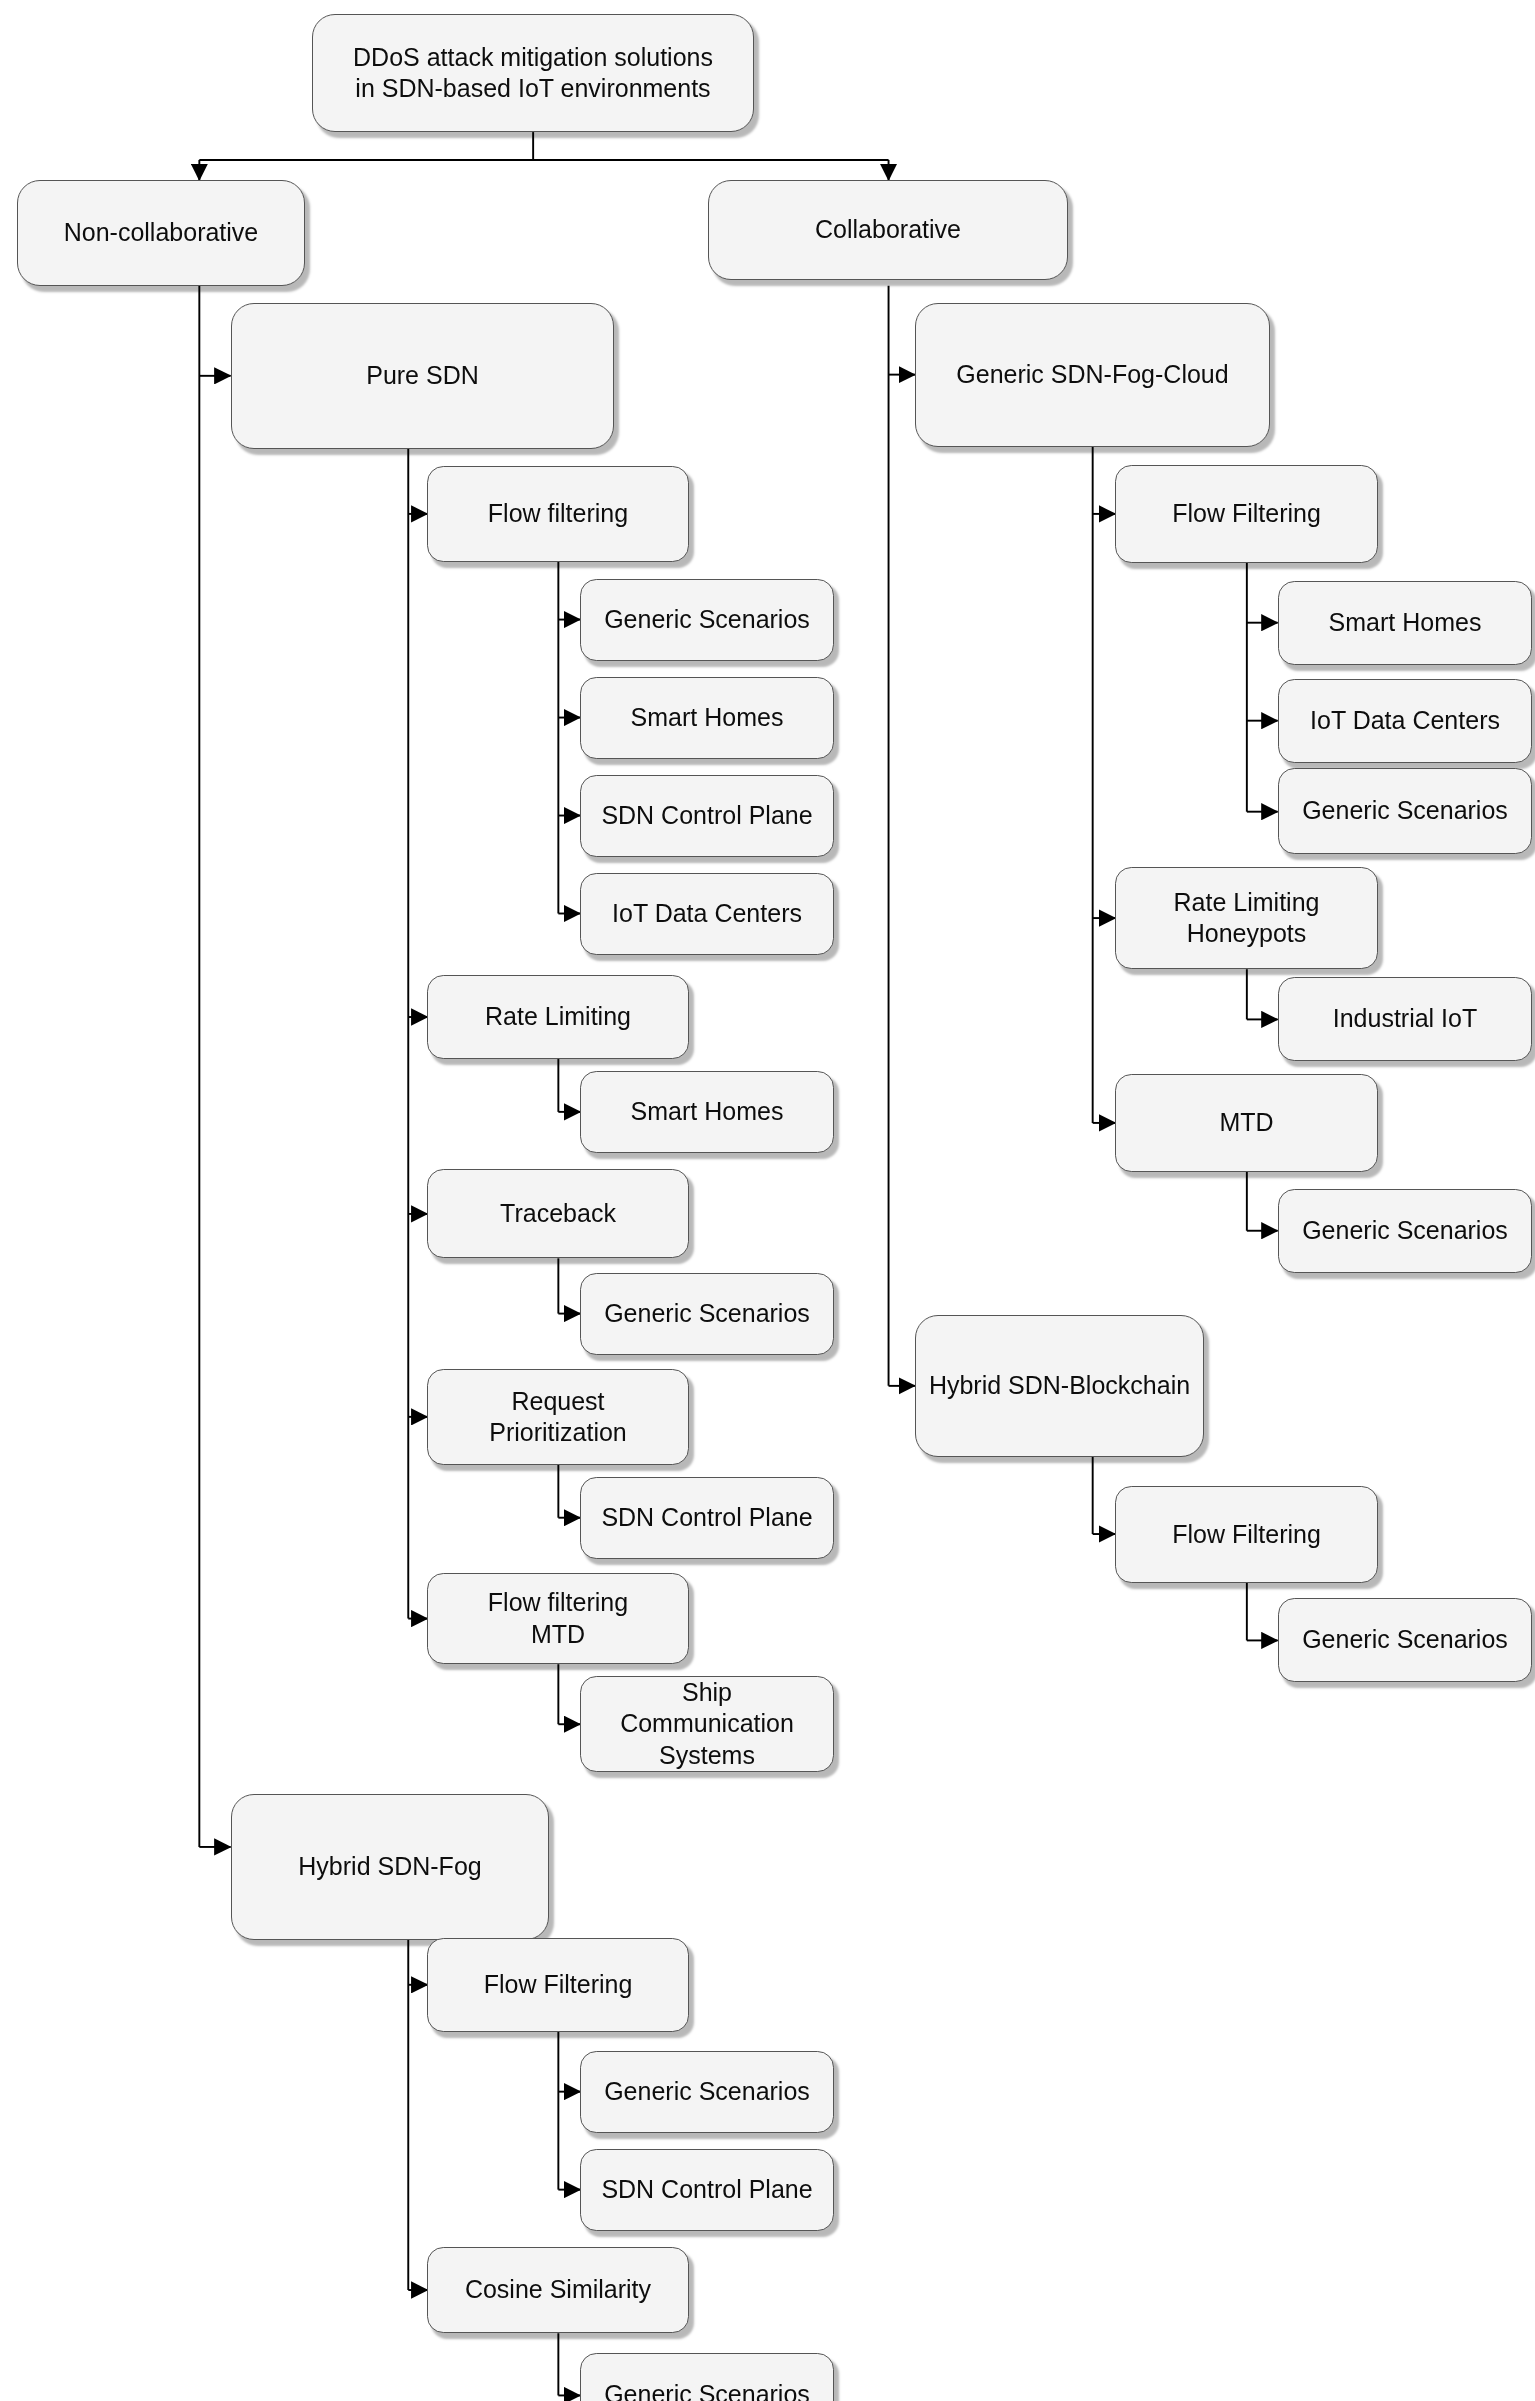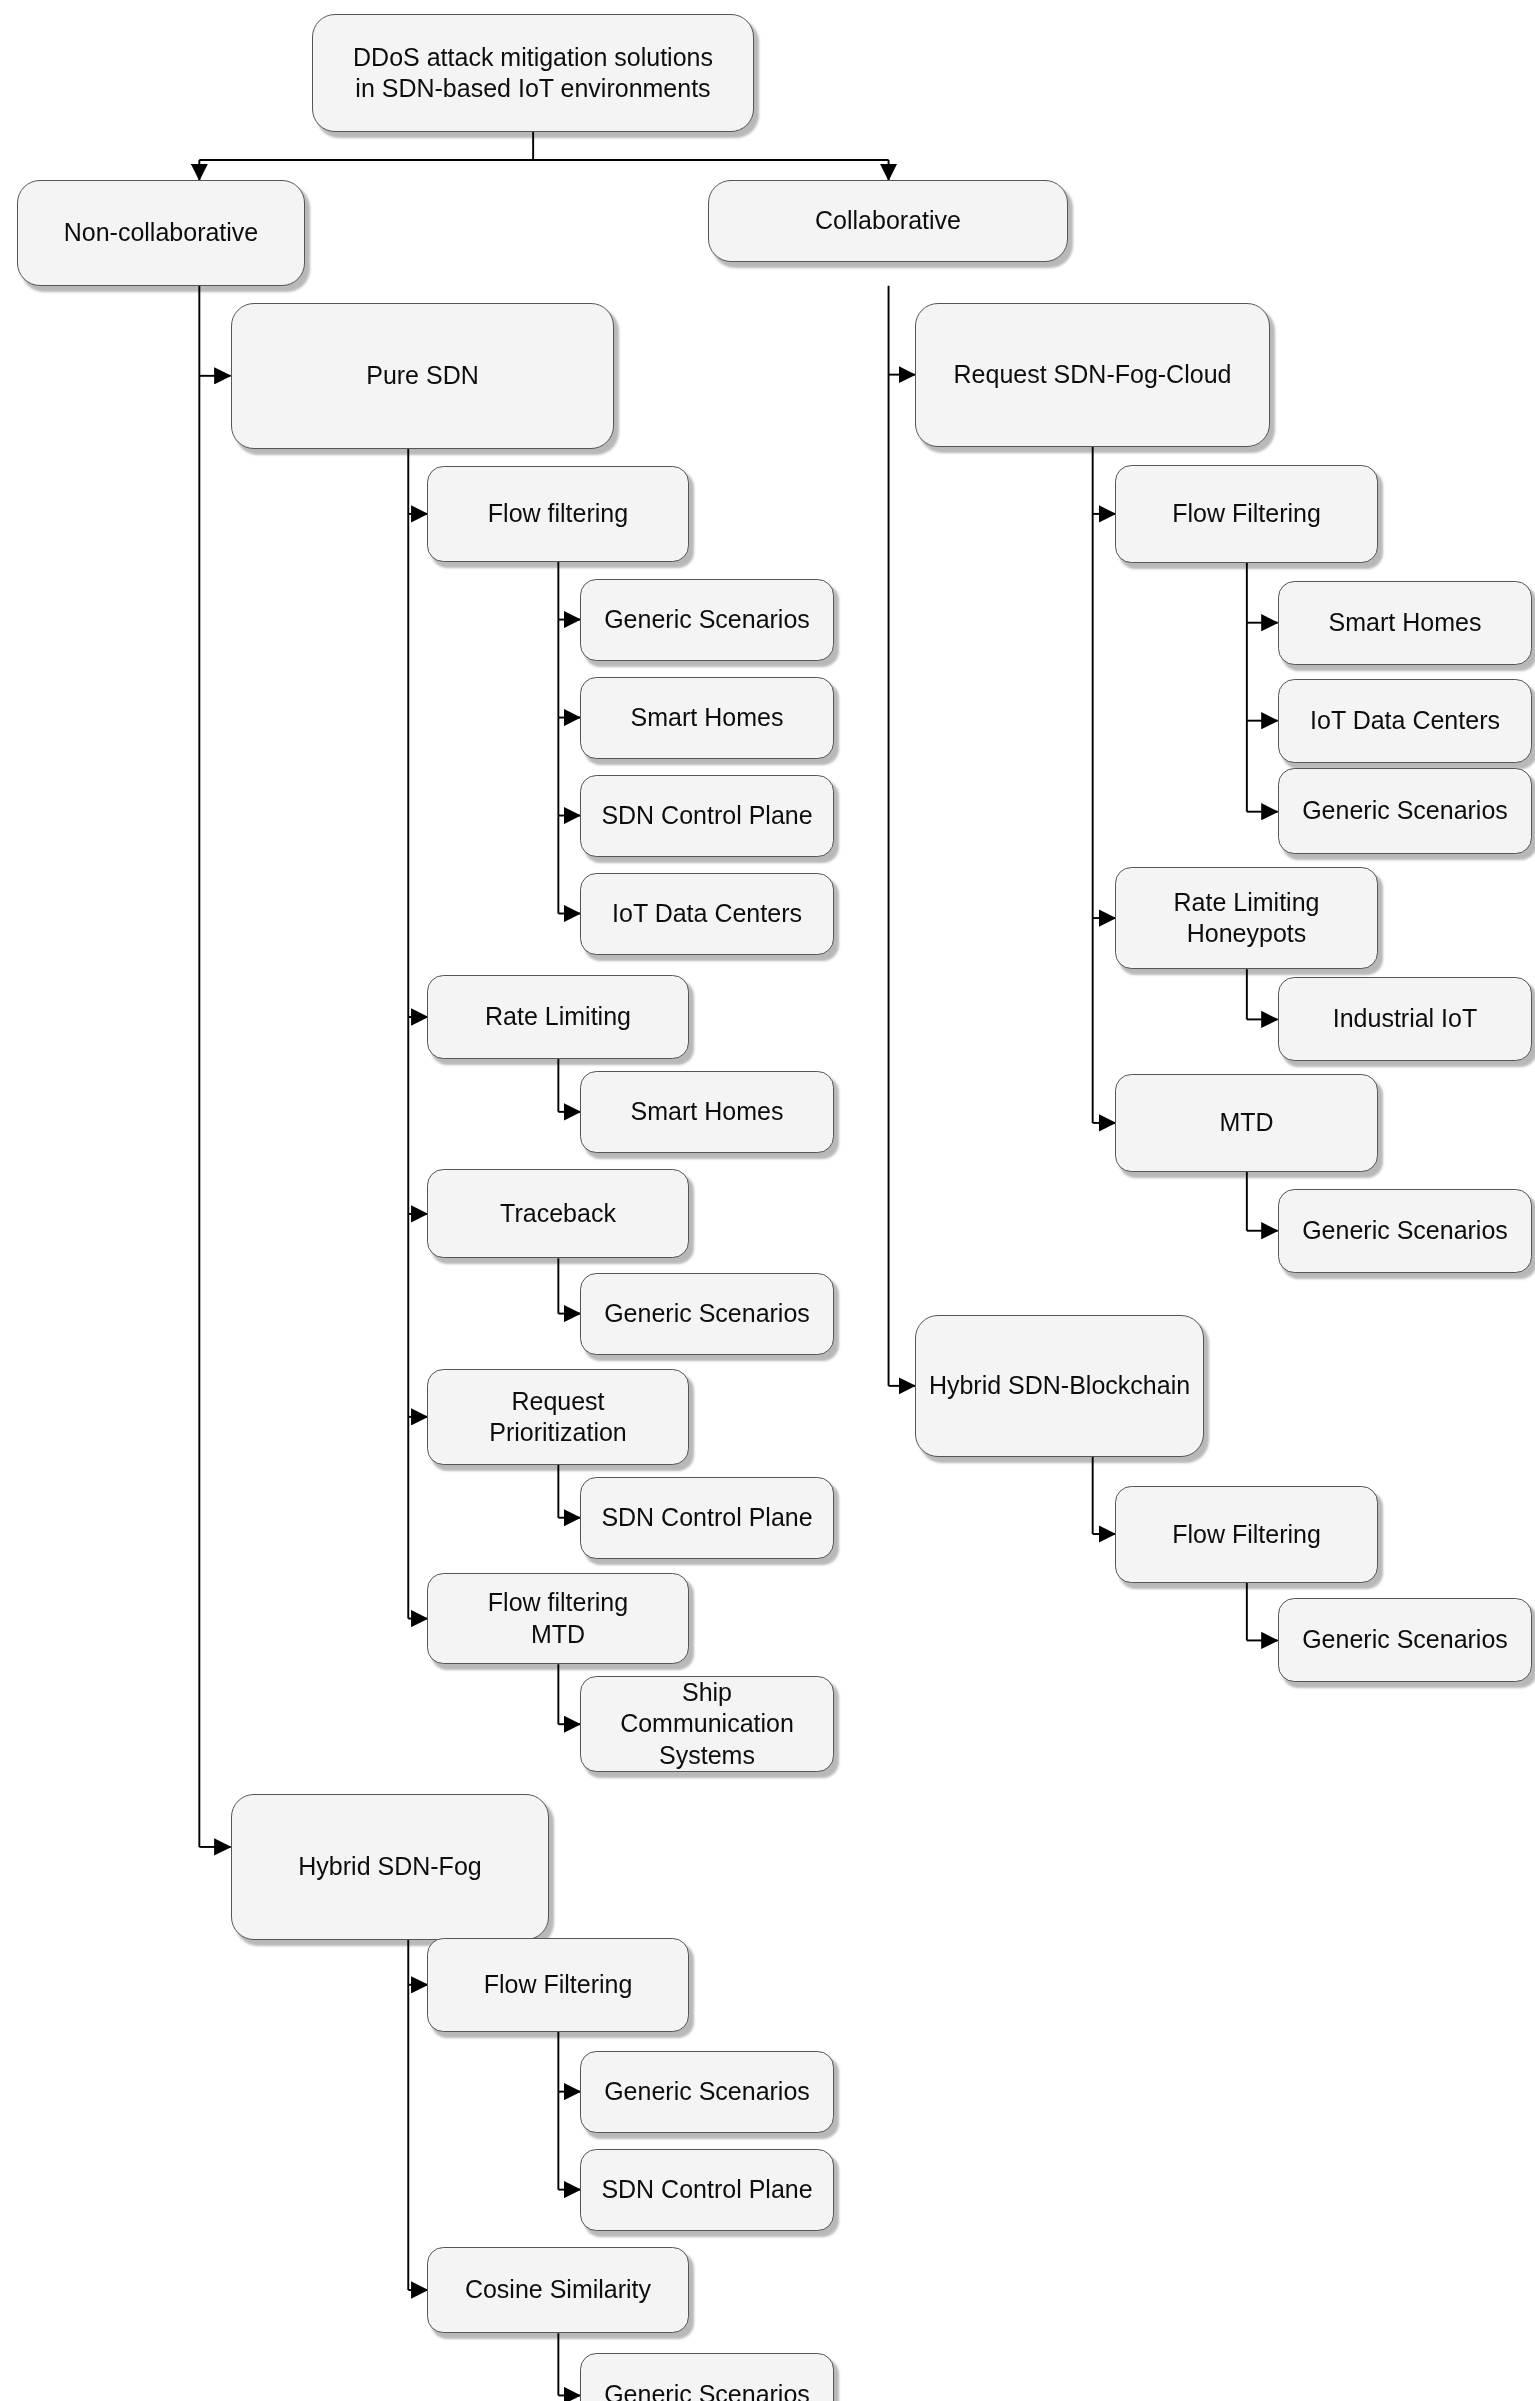--- a/index.html
+++ b/index.html
@@ -119,21 +119,21 @@
       </g>
   </svg>
   <div id="nodes-layer">
       <div class="node big" style="left: 312px; top: 14.4px; width: 442px; height: 118px;">
         <span class="label">DDoS attack mitigation solutions
 in SDN-based IoT environments</span>
       </div>
       <div class="node big" style="left: 17px; top: 180px; width: 288px; height: 106px;">
         <span class="label">Non-collaborative</span>
       </div>
-      <div class="node big" style="left: 708px; top: 180px; width: 360px; height: 82px;">
+      <div class="node big" style="left: 708px; top: 180px; width: 360px; height: 100px;">
         <span class="label">Collaborative</span>
       </div>
       <div class="node big" style="left: 231px; top: 303px; width: 383px; height: 146px;">
         <span class="label">Pure SDN</span>
       </div>
       <div class="node" style="left: 427px; top: 466px; width: 262px; height: 96px;">
         <span class="label">Flow filtering</span>
       </div>
       <div class="node" style="left: 580px; top: 579px; width: 254px; height: 82px;">
         <span class="label">Generic Scenarios</span>
@@ -187,21 +187,21 @@
       <div class="node" style="left: 580px; top: 2149px; width: 254px; height: 82px;">
         <span class="label">SDN Control Plane</span>
       </div>
       <div class="node" style="left: 427px; top: 2247px; width: 262px; height: 86px;">
         <span class="label">Cosine Similarity</span>
       </div>
       <div class="node" style="left: 580px; top: 2353px; width: 254px; height: 84px;">
         <span class="label">Generic Scenarios</span>
       </div>
       <div class="node big" style="left: 915px; top: 303px; width: 355px; height: 144px;">
-        <span class="label">Request SDN-Fog-Cloud</span>
+        <span class="label">Generic SDN-Fog-Cloud</span>
       </div>
       <div class="node" style="left: 1115px; top: 465px; width: 263px; height: 98px;">
         <span class="label">Flow Filtering</span>
       </div>
       <div class="node" style="left: 1278px; top: 581px; width: 254px; height: 84px;">
         <span class="label">Smart Homes</span>
       </div>
       <div class="node" style="left: 1278px; top: 679px; width: 254px; height: 84px;">
         <span class="label">IoT Data Centers</span>
       </div>

